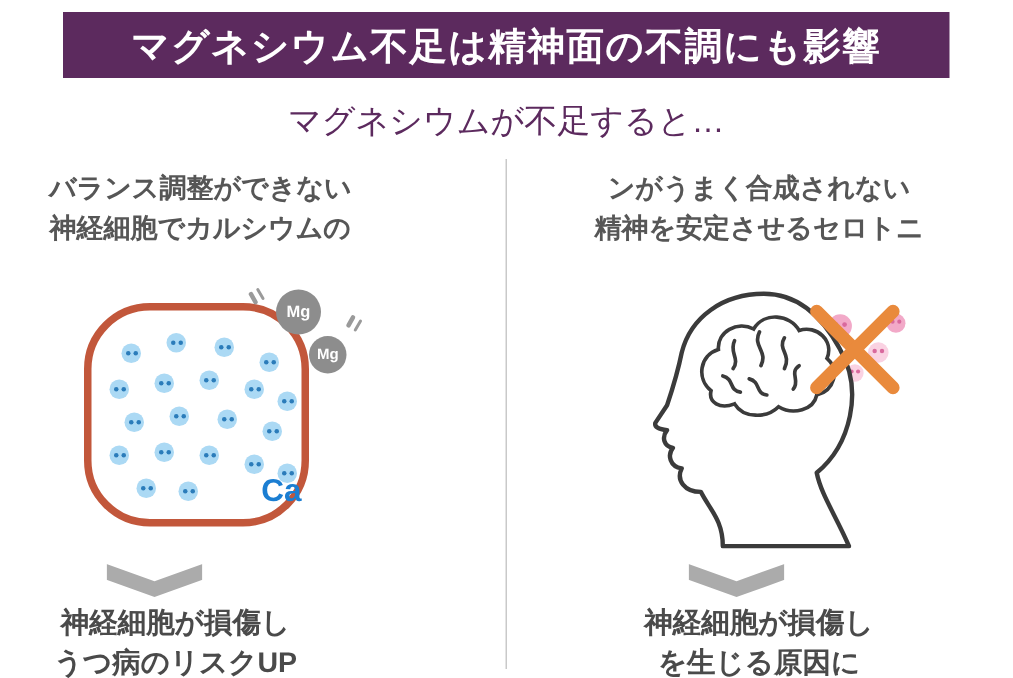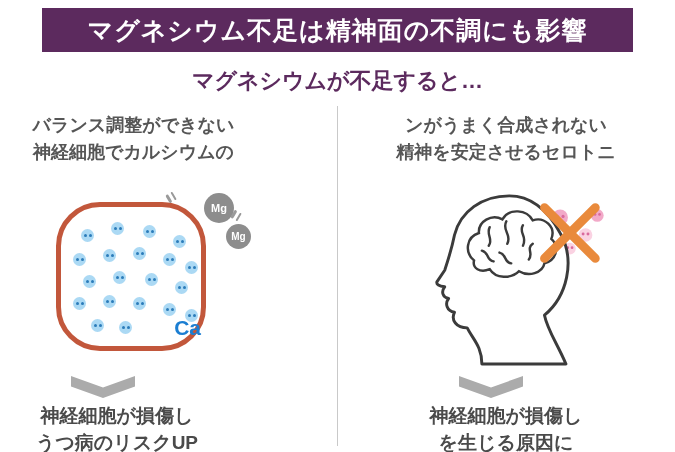--- a/index.html
+++ b/index.html
@@ -7,39 +7,39 @@
     position:relative;width:675px;height:452px;background:#fff;overflow:hidden;
     font-family:"Liberation Sans","DejaVu Sans",sans-serif;
   }
   .banner{
     position:absolute;left:42px;top:8px;width:591px;height:44px;
     background:#5c2a5e;color:#fff;display:flex;align-items:center;justify-content:center;
     font-size:25px;font-weight:bold;letter-spacing:1px;
   }
   .subtitle{
     position:absolute;left:0;top:66px;width:675px;text-align:center;
-    color:#5c2a5e;font-size:22px;font-weight:bold;
+    color:#5c2a5e;font-size:22px;font-weight:normal;
   }
   .divider{position:absolute;left:337px;top:106px;width:1px;height:340px;background:#c9c9c9;}
   .heading{position:absolute;top:112px;text-align:center;font-size:18px;font-weight:bold;color:#565656;line-height:27px;}
   .heading span{display:block;}
   .heading.left{left:0;width:267px;}
   .heading.right{left:370px;width:272px;}
 
   
   .cell{
     position:absolute;left:56px;top:202px;width:150px;height:149px;box-sizing:border-box;
     border:5px solid #c2573b;border-radius:44px;background:#fff;
   }
   .ion{position:absolute;width:13px;height:13px;border-radius:50%;background:#abd9f4;}
   .ion::before,.ion::after{content:"";position:absolute;top:4.5px;width:3px;height:3px;border-radius:50%;background:#2b7cba;}
   .ion::before{left:2.5px;}
   .ion::after{right:2.5px;}
   .ca-label{position:absolute;left:0;right:0;bottom:6px;text-align:right;color:#1b7ed2;font-size:21px;font-weight:bold;}
-  .mg{position:absolute;border-radius:50%;background:#8d8d8d;color:#fff;font-weight:bold;display:flex;align-items:center;justify-content:center;margin-left:20px;}
+  .mg{position:absolute;border-radius:50%;background:#8d8d8d;color:#fff;font-weight:bold;display:flex;align-items:center;justify-content:center;}
   .mg.big{left:184px;top:193px;width:30px;height:30px;font-size:11px;}
   .mg.small{left:206px;top:224px;width:25px;height:25px;font-size:10px;}
   .tremor{position:absolute;display:flex;gap:3px;}
   .tremor i{width:2.5px;height:9px;background:#9a9a9a;border-radius:2px;display:block;}
   .tremor.tl{left:167px;top:193px;transform:rotate(-30deg);}
   .tremor.tr{left:232px;top:211px;transform:rotate(30deg);}
 
   
   .arrow-down{
     position:absolute;width:64px;height:22px;background:#ababab;

